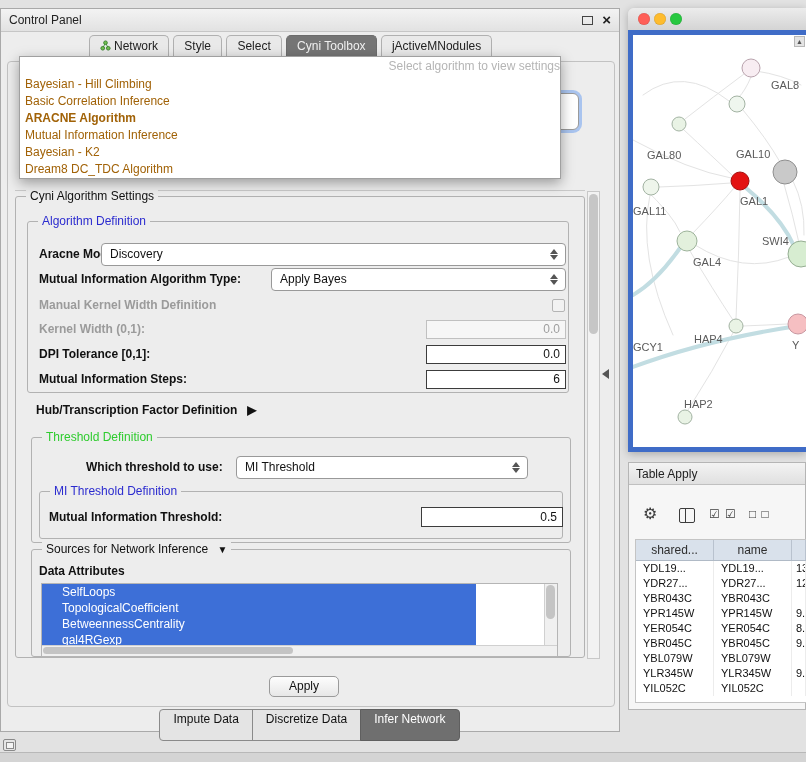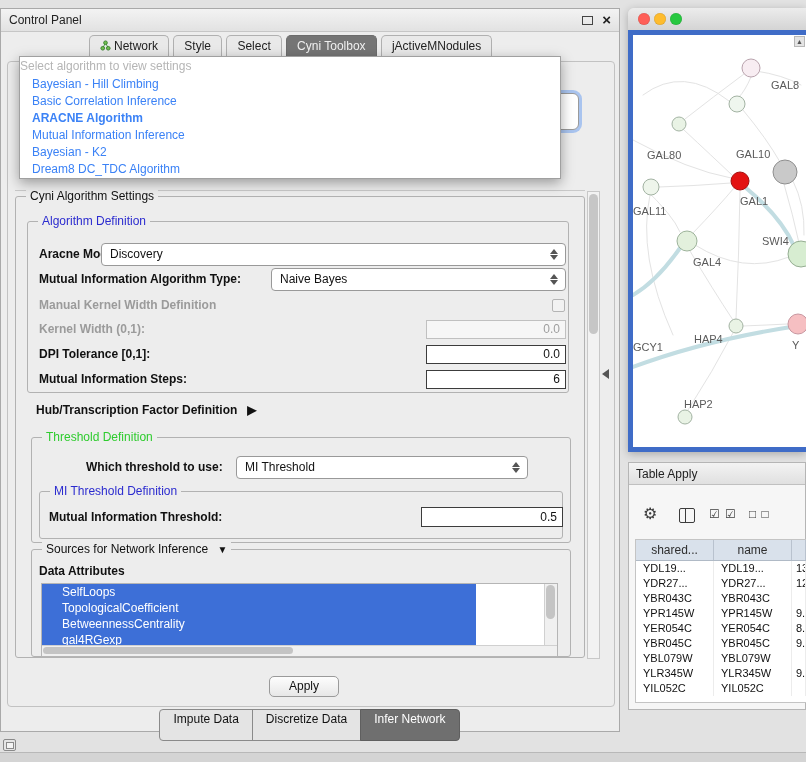--- a/index.html
+++ b/index.html
@@ -31,22 +31,22 @@
     border-top:1px solid #c9c9c9;}
 
   
   .combo-fragment{position:absolute;left:540px;top:84px;width:38px;height:37px;
     background:#fff;border:1px solid #9a9a9a;border-radius:6px;
     box-shadow:0 0 0 3px #a9c4ef;z-index:5;box-sizing:border-box;}
 
   
   .popup{position:absolute;left:18px;top:47px;width:540px;background:#fff;
     border:1px solid #a0a0a0;box-shadow:0 4px 12px rgba(0,0,0,.35);z-index:40;}
-  .popup-placeholder{height:19px;line-height:19px;text-align:left;color:#b5b5b5;}
-  .popup-item{height:17px;line-height:17px;padding-left:12px;color:#3b82f6;}
+  .popup-placeholder{height:19px;line-height:19px;text-align:right;color:#b5b5b5;}
+  .popup-item{height:17px;line-height:17px;padding-left:5px;color:#a16207;}
   .popup-item.selected{font-weight:bold;}
 
   
   .group{position:absolute;border:1px solid #b2b2b2;border-radius:3px;box-sizing:border-box;}
   .gtitle{position:absolute;top:-8px;left:10px;background:#ededed;padding:0 4px;
     font-size:12px;white-space:nowrap;}
   .gtitle.blue{color:var(--accent-blue);}
   .gtitle.green{color:var(--accent-green);}
   #grp-settings{left:14px;top:187px;width:570px;height:462px;}
   #grp-algdef{left:26px;top:212px;width:542px;height:172px;}
@@ -218,21 +218,21 @@
     </div>
 
     <span class="flabel" style="left:38px;top:234px;line-height:23px;">Aracne Mode:</span>
     <div class="combo" style="left:100px;top:234px;width:465px;">
       <span>Discovery</span>
       <span class="arr up"></span><span class="arr down"></span>
     </div>
 
     <span class="flabel" style="left:38px;top:259px;line-height:23px;">Mutual Information Algorithm Type:</span>
     <div class="combo" style="left:270px;top:259px;width:295px;">
-      <span>Naive Bayes</span>
+      <span>Apply Bayes</span>
       <span class="arr up"></span><span class="arr down"></span>
     </div>
 
     <span class="flabel disabled" style="left:38px;top:288px;line-height:16px;">Manual Kernel Width Definition</span>
     <span class="checkbox" style="left:551px;top:290px;"></span>
 
     <span class="flabel disabled" style="left:38px;top:311px;line-height:19px;">Kernel Width (0,1):</span>
     <div class="tfield disabled" style="left:425px;top:311px;width:140px;">0.0</div>
 
     <span class="flabel" style="left:38px;top:336px;line-height:19px;">DPI Tolerance [0,1]:</span>

